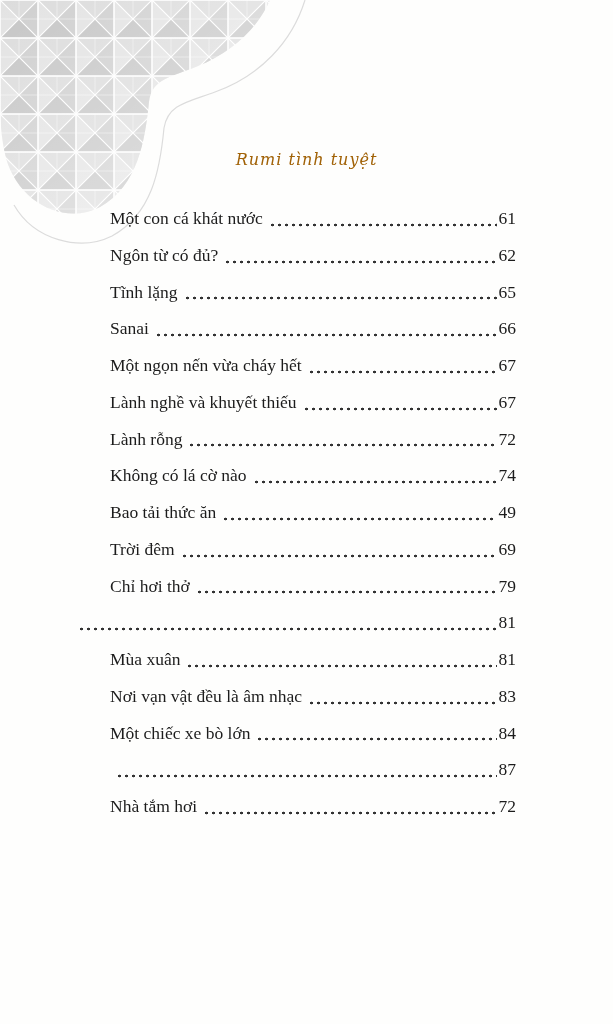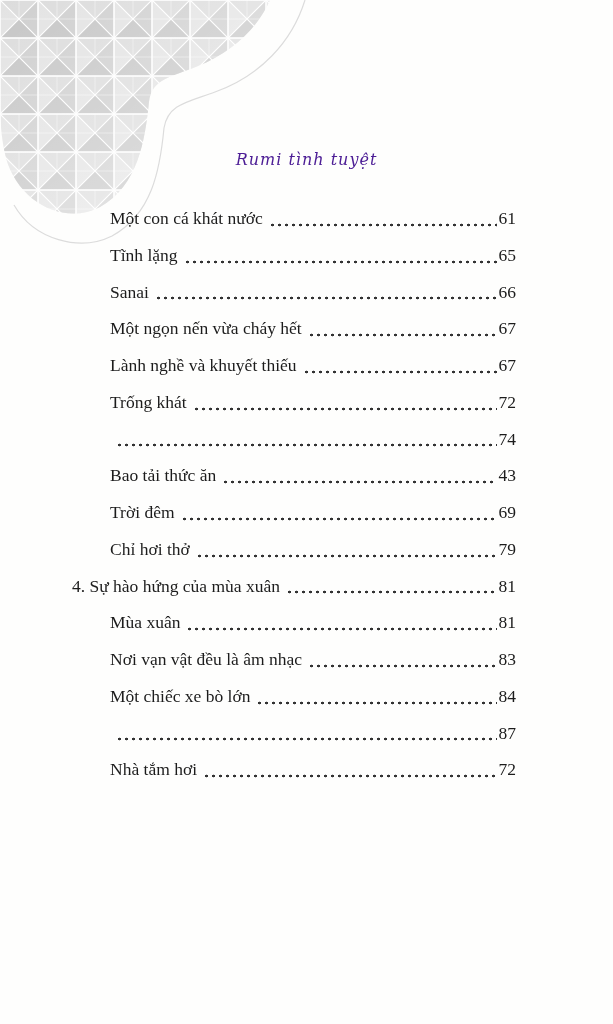--- a/index.html
+++ b/index.html
@@ -26,21 +26,21 @@
   .header-title {
     position: absolute;
     top: 150px;
     left: 0;
     right: 0;
     text-align: center;
     font-family: "DejaVu Serif", serif;
     font-style: italic;
     font-size: 16px;
     letter-spacing: 1px;
-    color: #4c1d95;
+    color: #a16207;
   }
 
   .toc {
     position: absolute;
     top: 207px;
     left: 110px;
     right: 97px;
   }
 
   .toc-row {
@@ -104,20 +104,25 @@
   <div class="header-title">Rumi tình tuyệt</div>
 
   <div class="toc">
 
       <div class="toc-row">
         <span class="toc-label">Một con cá khát nước</span>
         <span class="toc-dots"></span>
         <span class="toc-page">61</span>
       </div>
 
+      <div class="toc-row">
+        <span class="toc-label">Ngôn từ có đủ?</span>
+        <span class="toc-dots"></span>
+        <span class="toc-page">62</span>
+      </div>
 
 
       <div class="toc-row">
         <span class="toc-label">Tĩnh lặng</span>
         <span class="toc-dots"></span>
         <span class="toc-page">65</span>
       </div>
 
       <div class="toc-row">
         <span class="toc-label">Sanai</span>
@@ -131,50 +136,50 @@
         <span class="toc-page">67</span>
       </div>
 
       <div class="toc-row">
         <span class="toc-label">Lành nghề và khuyết thiếu</span>
         <span class="toc-dots"></span>
         <span class="toc-page">67</span>
       </div>
 
       <div class="toc-row">
-        <span class="toc-label">Trống khát</span>
+        <span class="toc-label">Lành rỗng</span>
         <span class="toc-dots"></span>
         <span class="toc-page">72</span>
       </div>
 
       <div class="toc-row">
+        <span class="toc-label">Không có lá cờ nào</span>
         <span class="toc-dots"></span>
         <span class="toc-page">74</span>
       </div>
 
       <div class="toc-row">
         <span class="toc-label">Bao tải thức ăn</span>
         <span class="toc-dots"></span>
-        <span class="toc-page">43</span>
+        <span class="toc-page">49</span>
       </div>
 
       <div class="toc-row">
         <span class="toc-label">Trời đêm</span>
         <span class="toc-dots"></span>
         <span class="toc-page">69</span>
       </div>
 
       <div class="toc-row">
         <span class="toc-label">Chỉ hơi thở</span>
         <span class="toc-dots"></span>
         <span class="toc-page">79</span>
       </div>
 
       <div class="toc-row level-1">
-        <span class="toc-label">4. Sự hào hứng của mùa xuân</span>
         <span class="toc-dots"></span>
         <span class="toc-page">81</span>
       </div>
 
       <div class="toc-row">
         <span class="toc-label">Mùa xuân</span>
         <span class="toc-dots"></span>
         <span class="toc-page">81</span>
       </div>
 

